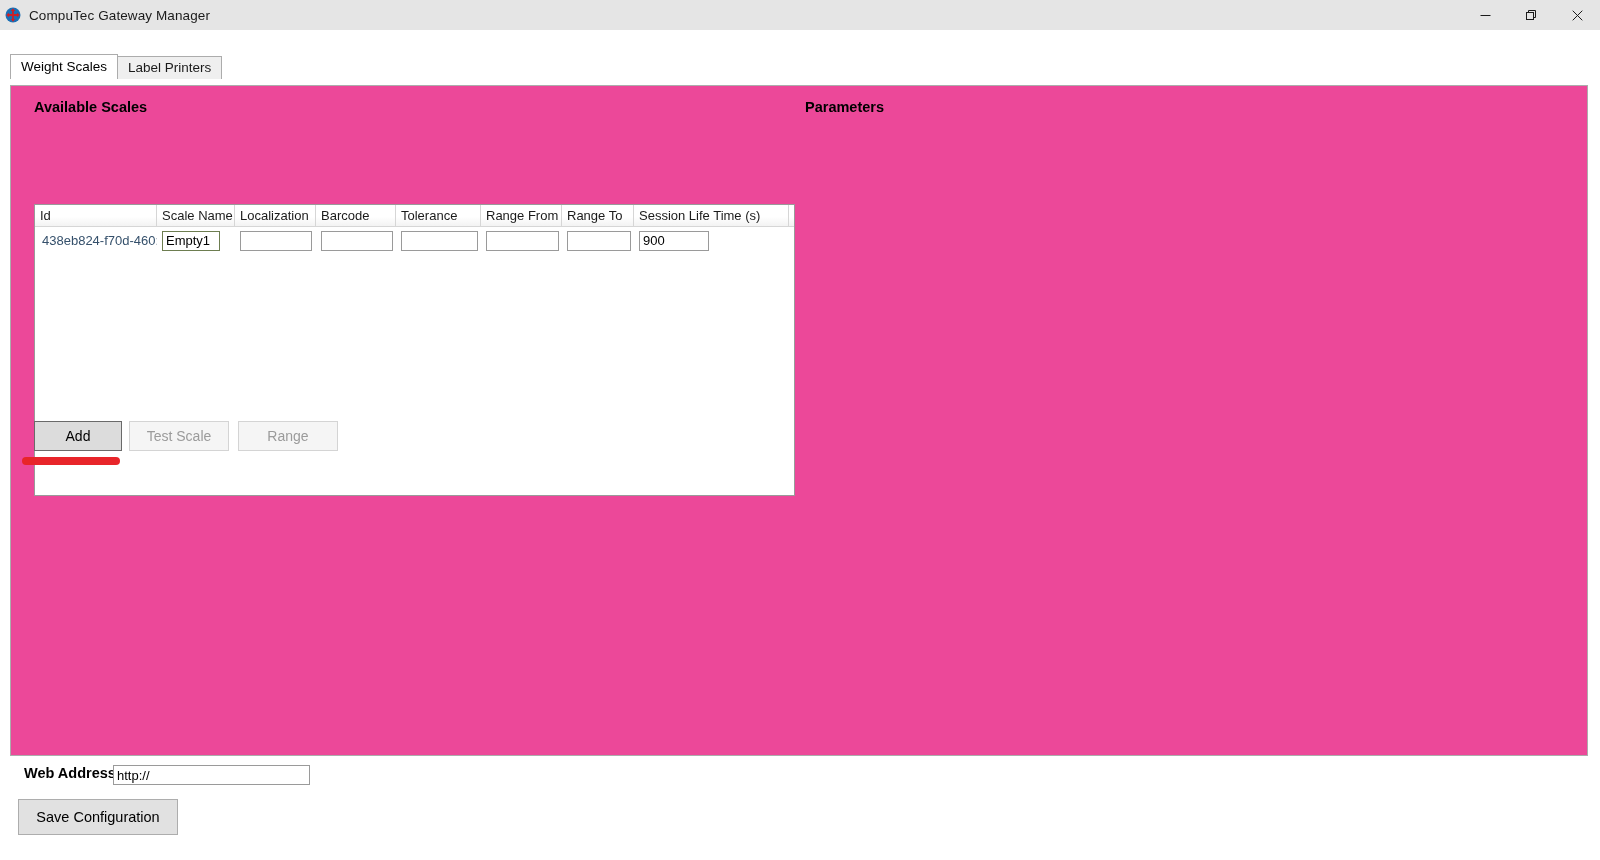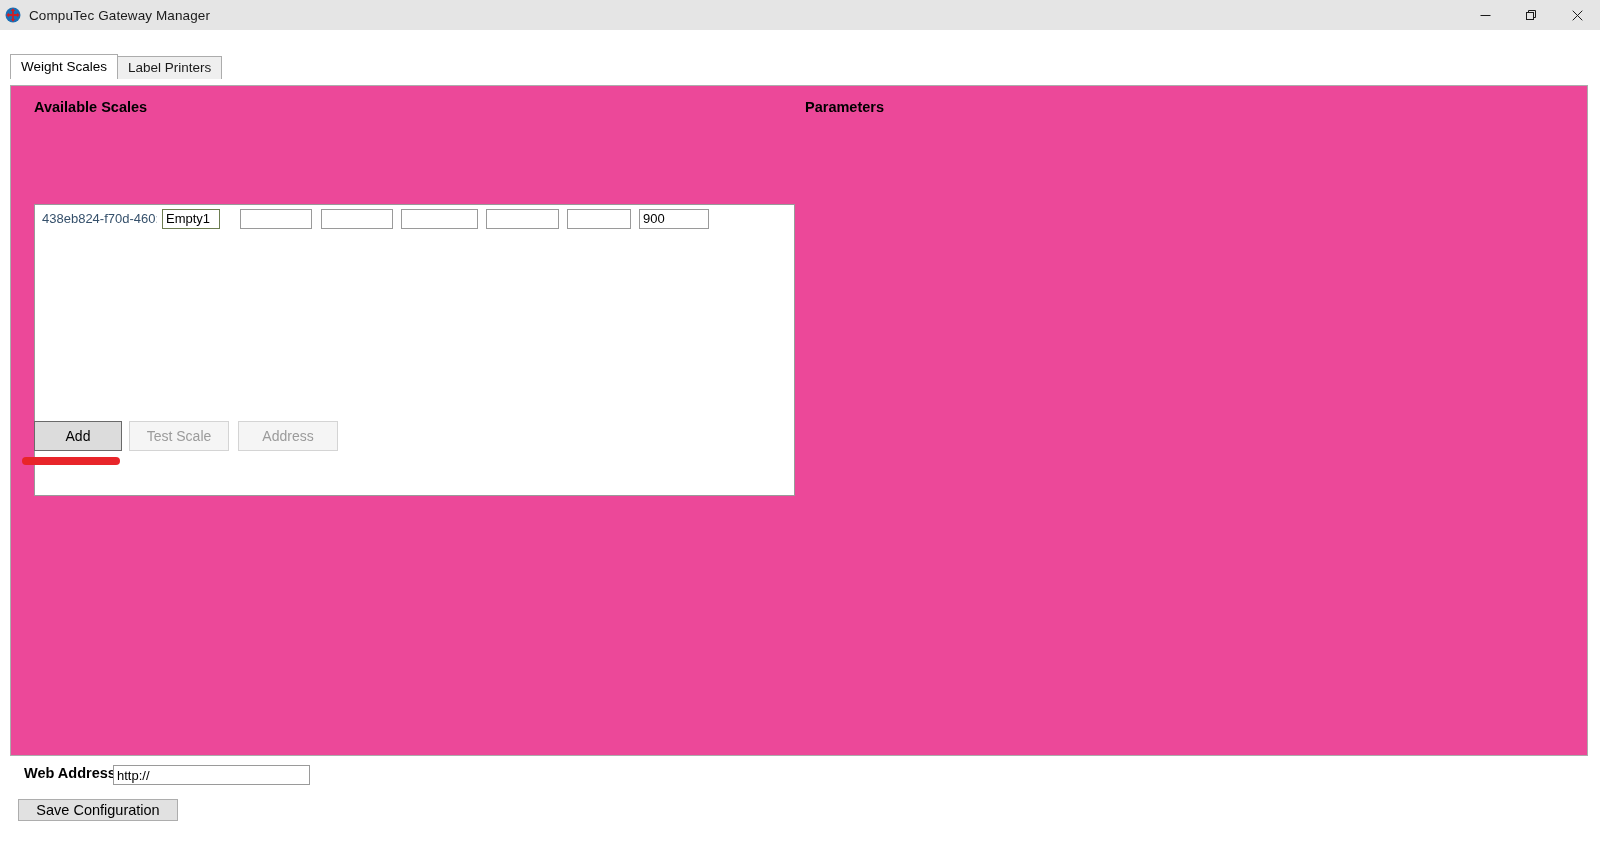--- a/index.html
+++ b/index.html
@@ -237,21 +237,21 @@
     font-family: "Liberation Sans", sans-serif;
     font-size: 13px;
     padding: 0 3px;
     color: #000;
     outline: none;
   }
   #savebtn {
     left: 18px;
     top: 799px;
     width: 160px;
-    height: 22px;
+    height: 36px;
     font-size: 14.5px;
   }
 </style>
 </head>
 <body>
 
 <div id="titlebar">
   <svg id="app-icon" viewBox="0 0 16 16">
     <circle cx="8" cy="8" r="7.5" fill="#1a6fb5"></circle>
     <path d="M8 1.2 L10.3 4.1 L8.9 4.1 L8.9 7.1 L12.0 7.1 L12.0 5.7 L14.8 8 L12.0 10.3 L12.0 8.9 L8.9 8.9 L8.9 11.9 L10.3 11.9 L8 14.8 L5.7 11.9 L7.1 11.9 L7.1 8.9 L4.0 8.9 L4.0 10.3 L1.2 8 L4.0 5.7 L4.0 7.1 L7.1 7.1 L7.1 4.1 L5.7 4.1 Z" fill="#cc2027"></path>
@@ -286,20 +286,31 @@
   <div class="tab">
     <span>Label Printers</span>
   </div>
 </div>
 
 <div id="tabpanel">
 
   <div class="section-title" style="left:23px; top:13px;">Available Scales</div>
 
   <div class="grid" id="scales-grid">
+    <div class="grid-head">
+      <div class="hcell" style="width:122px">Id</div>
+      <div class="hcell" style="width:78px">Scale Name</div>
+      <div class="hcell" style="width:81px">Localization</div>
+      <div class="hcell" style="width:80px">Barcode</div>
+      <div class="hcell" style="width:85px">Tolerance</div>
+      <div class="hcell" style="width:81px">Range From</div>
+      <div class="hcell" style="width:72px">Range To</div>
+      <div class="hcell" style="width:155px">Session Life Time (s)</div>
+      <div class="hcell" style="flex:1"></div>
+    </div>
 
     <div class="grid-row">
       <div class="cell cell-id" style="width:122px">438eb824-f70d-460:</div>
       <div class="cell" style="width:78px">
         <input class="tbox focused" style="width: 58px;" value="Empty1">
       </div>
       <div class="cell" style="width:81px">
         <input class="tbox" style="width: 72px;" value="">
       </div>
       <div class="cell" style="width:80px">
@@ -318,21 +329,21 @@
         <input class="tbox" style="width: 70px;" value="900">
       </div>
     </div>
   </div>
 
   <div class="section-title" style="left:794px; top:13px;">Parameters</div>
 
 
   <button class="btn primary" style="left:23px; top:335px; width:88px; height:30px;">Add</button>
   <button class="btn disabled" style="left:118px; top:335px; width:100px; height:30px;">Test Scale</button>
-  <button class="btn disabled" style="left:227px; top:335px; width:100px; height:30px;">Address</button>
+  <button class="btn disabled" style="left:227px; top:335px; width:100px; height:30px;">Range</button>
 
 </div>
 
 <div id="annotation"></div>
 
 <div id="weblabel">Web Address</div>
 <input id="webaddr" value="http://" style="">
 
 <button class="btn" id="savebtn">Save Configuration</button>
 

